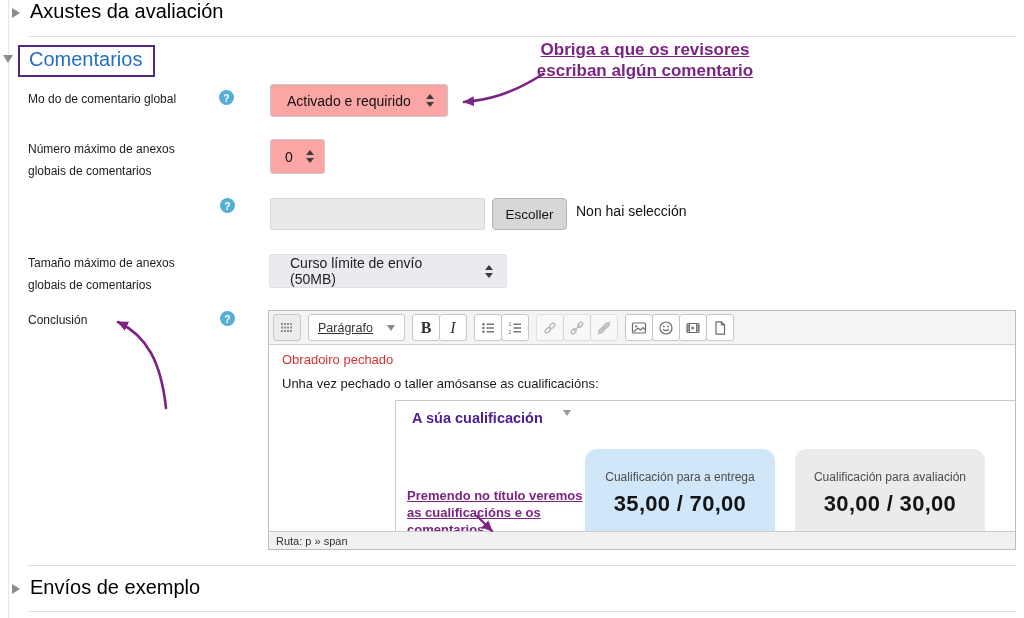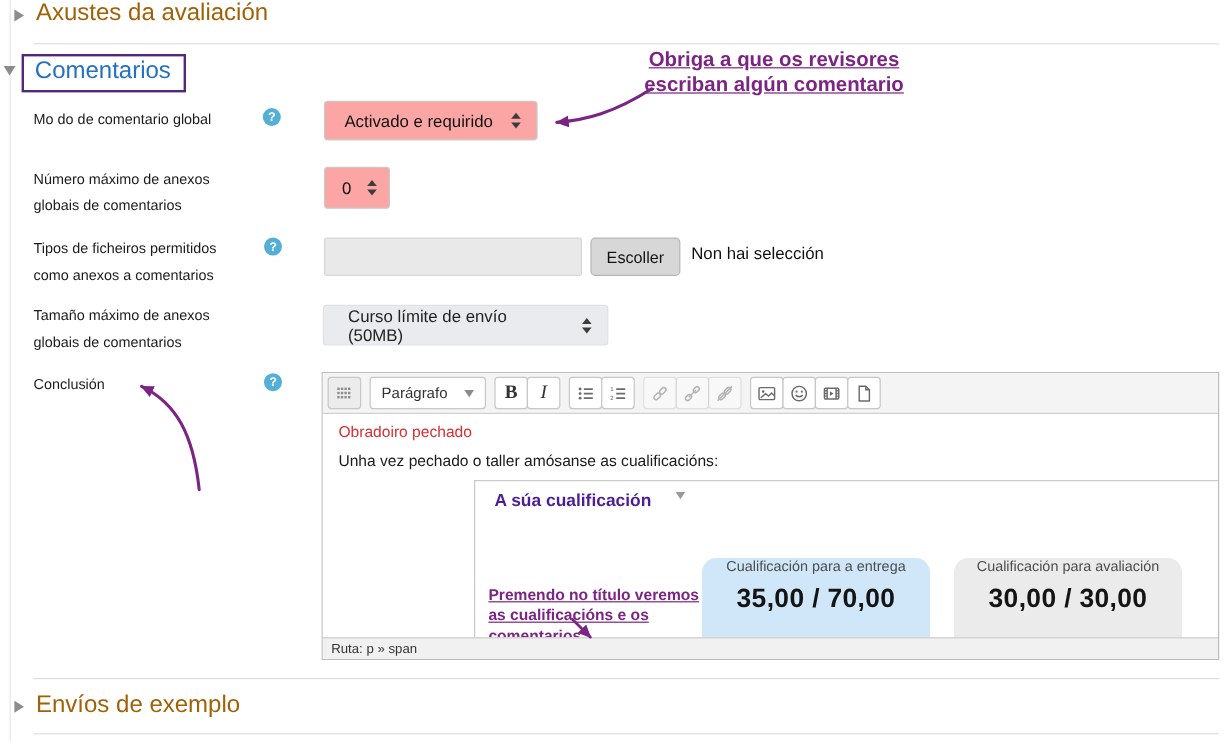--- a/index.html
+++ b/index.html
@@ -1,21 +1,21 @@
 <!DOCTYPE html>
 <html><head>
 <meta charset="utf-8">
 <style>
   html,body{margin:0;padding:0;background:#fff;}
   .stage{position:relative;width:1024px;height:618px;background:#fff;overflow:hidden;
          font-family:"Liberation Sans",sans-serif;color:#1b1b1b;}
   .leftline{position:absolute;left:8px;top:0;width:1px;height:618px;background:#e6e6e6;}
 
   
-  .hdr{position:absolute;font-size:20px;color:#a16207;white-space:nowrap;cursor:pointer;}
+  .hdr{position:absolute;font-size:20px;color:#000000;white-space:nowrap;cursor:pointer;}
   .tri-r{position:absolute;width:0;height:0;border-top:5.5px solid transparent;
          border-bottom:5.5px solid transparent;border-left:8px solid #8c8c8c;cursor:pointer;}
   .tri-d{position:absolute;width:0;height:0;border-left:5.5px solid transparent;
          border-right:5.5px solid transparent;border-top:8px solid #8c8c8c;cursor:pointer;}
   .divider{position:absolute;left:28px;width:988px;height:1px;background:#dedede;}
   .combox{position:absolute;left:18px;top:45px;border:2.5px solid #54277e;padding:1px 11px 4px 9px;}
   .combox .hdr-in{font-size:20px;color:#2470c2;}
 
   
   .note{position:absolute;color:#7b2483;font-weight:bold;text-decoration:underline;}
@@ -42,39 +42,39 @@
   
   .editor{position:absolute;left:268px;top:310px;width:748px;height:240px;box-sizing:border-box;
           border:1px solid #bdbdbd;background:#fff;}
   .tb{position:absolute;left:0;top:0;right:0;height:34px;background:#f4f4f4;border-bottom:1px solid #cfcfcf;
       display:flex;align-items:flex-start;gap:7px;padding:3px 0 0 4px;box-sizing:border-box;}
   .tb-group{display:flex;}
   .tb-btn{height:27px;min-width:28px;box-sizing:border-box;background:#fff;border:1px solid #c7c7c7;
           border-radius:3px;display:flex;align-items:center;justify-content:center;margin-left:-1px;cursor:pointer;}
   .tb-group .tb-btn:first-child{margin-left:0;}
   .tb-btn.pressed{background:#ececec;}
-  .tb-btn.wide{width:97px;justify-content:space-between;padding:0 9px;font-size:12.5px;color:#333;}
+  .tb-btn.wide{width:97px;justify-content:space-between;padding:0 9px;font-size:12.5px;color:#333;text-decoration:underline;}
   .tb-btn.b{font-family:"Liberation Serif",serif;font-weight:bold;font-size:16px;color:#333;}
   .tb-btn.i{font-family:"Liberation Serif",serif;font-style:italic;font-size:16px;color:#333;}
   .tb-group.ghost .tb-btn{opacity:.45;}
   .caret{width:0;height:0;border-left:4.5px solid transparent;border-right:4.5px solid transparent;
          border-top:6px solid #8a8a8a;}
   .tb-ic{display:block;}
 
   .ed-content{position:absolute;left:0;top:34px;right:0;bottom:18px;background:#fff;overflow:hidden;
               font-size:13px;color:#1b1b1b;cursor:text;}
   .ed-red{position:absolute;left:13px;top:7px;color:#d83030;}
   .ed-line{position:absolute;left:13px;top:31px;color:#1b1b1b;}
   .embed{position:absolute;left:126px;top:55px;right:0;bottom:0;border-top:1px solid #c9c9c9;
          border-left:1px solid #c9c9c9;overflow:hidden;background:#fff;}
   .embed-title{position:absolute;left:16px;top:9px;font-size:14.5px;font-weight:bold;color:#4c1d95;
                display:flex;gap:20px;}
   .embed-title .caret{border-top-color:#9a9a9a;}
-  .card{position:absolute;top:64px;width:190px;height:102px;border-radius:12px;box-sizing:border-box;
-        text-align:center;}
+  .card{position:absolute;top:48px;width:190px;height:102px;border-radius:12px;box-sizing:border-box;
+        text-align:center;padding-top:21px;}
   .card .c-lbl{font-size:12px;color:#4c4c4c;}
   .card .c-val{font-size:22px;font-weight:bold;color:#141414;margin-top:7px;letter-spacing:.3px;}
   .card.blue{left:189px;background:#d0e7fa;}
   .card.gray{left:399px;background:#ebebeb;}
   .embed-note{position:absolute;left:11px;top:86px;}
 
   .ed-path{position:absolute;left:0;bottom:0;right:0;height:18px;background:#f1f1f1;border-top:1px solid #cccccc;
            font-size:11px;color:#333;display:flex;align-items:center;padding-left:7px;box-sizing:border-box;cursor:pointer;}
 
   .overlay{position:absolute;left:0;top:0;width:1024px;height:618px;pointer-events:none;z-index:40;}
@@ -114,24 +114,20 @@
     <div>globais de comentarios</div>
   </div>
   <div class="sel" style="left:270px;top:139px;width:55px;height:35px;padding:0 10px 0 14px;">
     <span>0</span>
     <span class="updown">
         <i class="u"></i>
         <i class="d"></i>
       </span>
   </div>
 
-  <div class="lbl" style="left:28px;top:196px;">
-    <div>Tipos de ficheiros permitidos</div>
-    <div>como anexos a comentarios</div>
-  </div>
   <div class="help" style="left:220px;top:198px;">?</div>
   <input class="txtinput" style="left: 270px; top: 198px; width: 215px; height: 32px;" readonly="" value="">
   <div class="btn" style="left:492px;top:198px;width:75px;height:32px;">Escoller</div>
   <div class="status-txt" style="left:576px;top:203px;">Non hai selección</div>
 
   <div class="lbl" style="left:28px;top:252px;">
     <div>Tamaño máximo de anexos</div>
     <div>globais de comentarios</div>
   </div>
   <div class="sel disabled" style="left:269px;top:254px;width:238px;height:34px;padding:0 13px 0 20px;gap:27px;">

